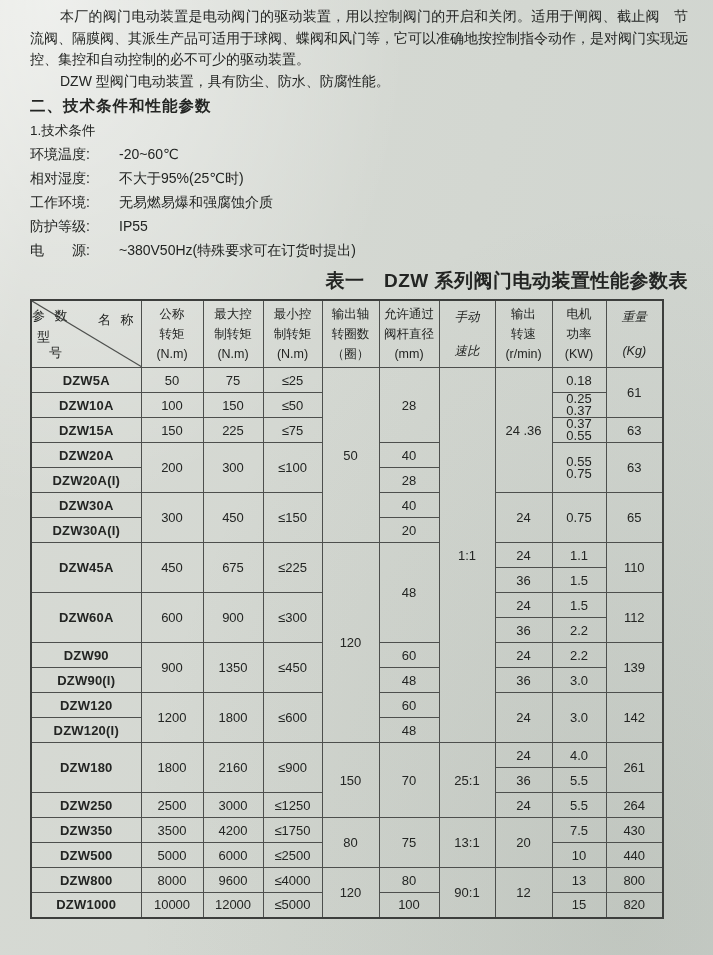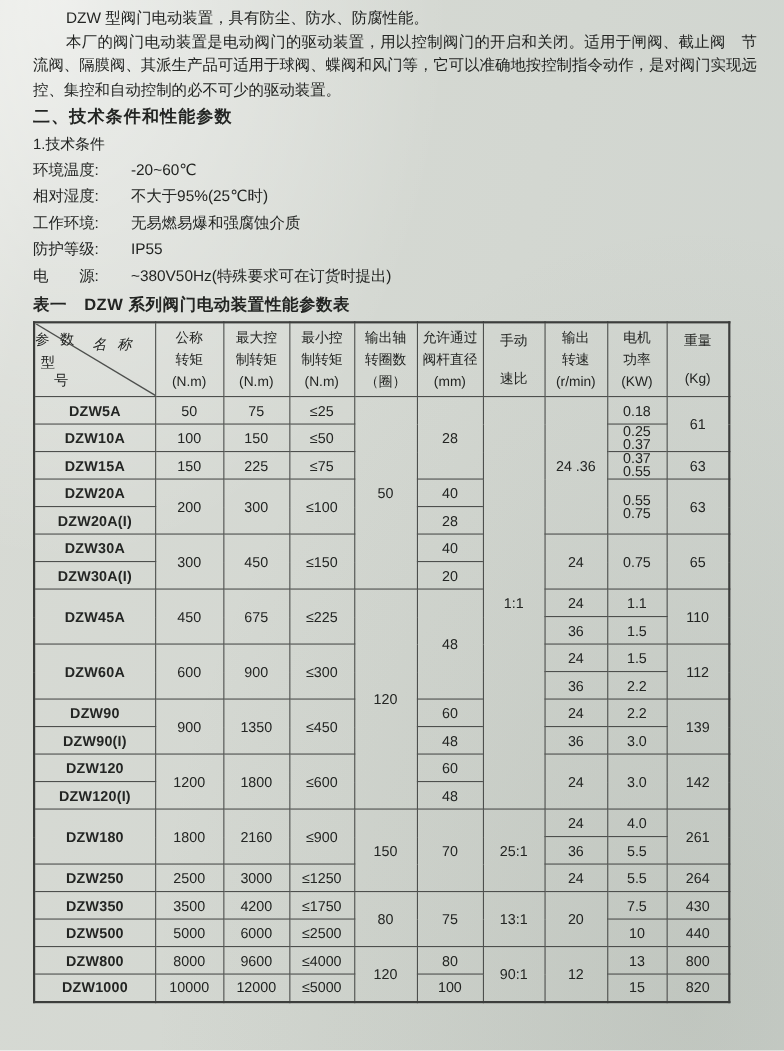--- a/index.html
+++ b/index.html
@@ -15,56 +15,56 @@
   }
   .page{padding:6px 25px 0 30px;}
 
   .sec-heading{font-size:15.5px;font-weight:bold;margin:4px 0 3px 0;letter-spacing:1px;}
   .para{font-size:14px;line-height:21.5px;margin:0;text-align:justify;}
   .indent{text-indent:30px;}
   .sub-line{font-size:13.5px;line-height:22px;margin-top:3px;}
   .cond-line{font-size:14px;line-height:24px;}
   .cond-label{display:inline-block;min-width:72px;}
   .cond-value{margin-left:17px;}
-  .tbl-title{font-size:15px;font-weight:bold;margin:6px 0 5px 0;letter-spacing:0.5px;}
+  .tbl-title{font-size:19px;font-weight:bold;margin:6px 0 5px 0;letter-spacing:0.5px;text-align:right;}
 
   table.perf{
     border-collapse:collapse;table-layout:fixed;width:634px;
     border:2px solid #3c3e3c;background:transparent;
   }
   table.perf th,table.perf td{
     border:1px solid #4d4f4d;
     text-align:center;vertical-align:middle;
     font-size:13px;padding:0;overflow:hidden;
   }
   thead tr{height:66px;}
   tbody tr{height:25px;}
   td.model{text-align:left;padding-left:23px;font-size:13px;letter-spacing:0.2px;font-weight:bold;}
   td.two{font-size:11px;line-height:11.5px;}
   td.two div{line-height:12px;}
 
   th .hwrap{display:flex;flex-direction:column;justify-content:space-evenly;height:66px;
     font-weight:normal;font-size:12.5px;line-height:14px;}
-  th .hwrap.spread{justify-content:space-between;padding:9px 0;height:48px;}
+  th .hwrap.spread{justify-content:space-between;padding:9px 0;height:48px;font-style:italic;}
 
   th.corner{position:relative;font-weight:normal;}
   th.corner .diag{position:absolute;left:0;top:0;}
   th.corner span{position:absolute;font-size:13px;letter-spacing:3px;white-space:nowrap;}
   .c-param{left:0;top:6px;}
-  .c-name{right:18px;top:10px;font-style:italic;}
+  .c-name{right:4px;top:10px;}
   .c-model1{left:5px;top:27px;letter-spacing:0;}
   .c-model2{left:17px;top:43px;letter-spacing:0;}
 </style>
 </head>
 <body>
 
 <div class="page">
 
+  <p class="para indent">本厂的阀门电动装置是电动阀门的驱动装置，用以控制阀门的开启和关闭。适用于闸阀、截止阀　节流阀、隔膜阀、其派生产品可适用于球阀、蝶阀和风门等，它可以准确地按控制指令动作，是对阀门实现远控、集控和自动控制的必不可少的驱动装置。</p>
   <p class="para indent">DZW 型阀门电动装置，具有防尘、防水、防腐性能。</p>
-  <p class="para indent">本厂的阀门电动装置是电动阀门的驱动装置，用以控制阀门的开启和关闭。适用于闸阀、截止阀　节流阀、隔膜阀、其派生产品可适用于球阀、蝶阀和风门等，它可以准确地按控制指令动作，是对阀门实现远控、集控和自动控制的必不可少的驱动装置。</p>
 
   <div class="sec-heading">二、技术条件和性能参数</div>
   <div class="sub-line">1.技术条件</div>
 
   <div class="cond-line">
     <span class="cond-label">环境温度:</span><span class="cond-value">-20~60℃</span>
   </div>
   <div class="cond-line">
     <span class="cond-label">相对湿度:</span><span class="cond-value">不大于95%(25℃时)</span>
   </div>

